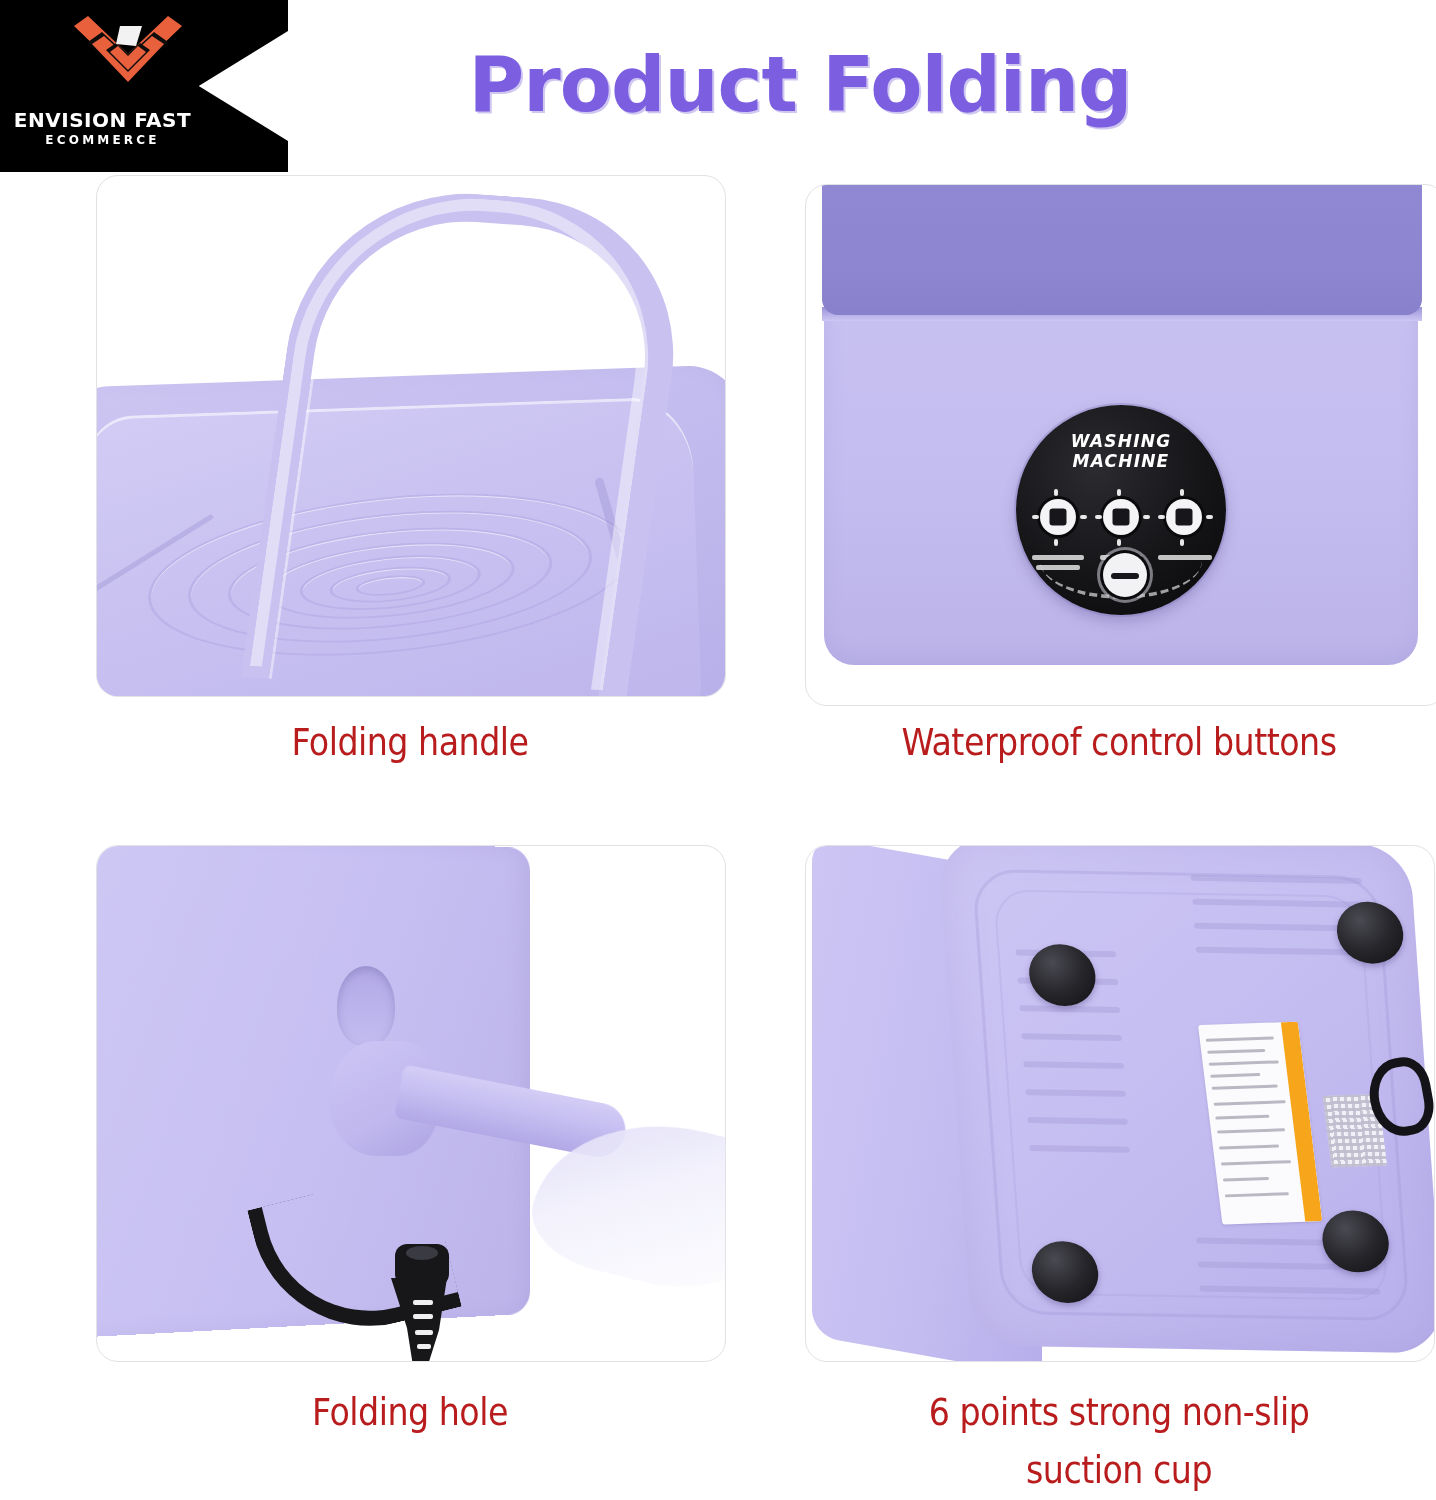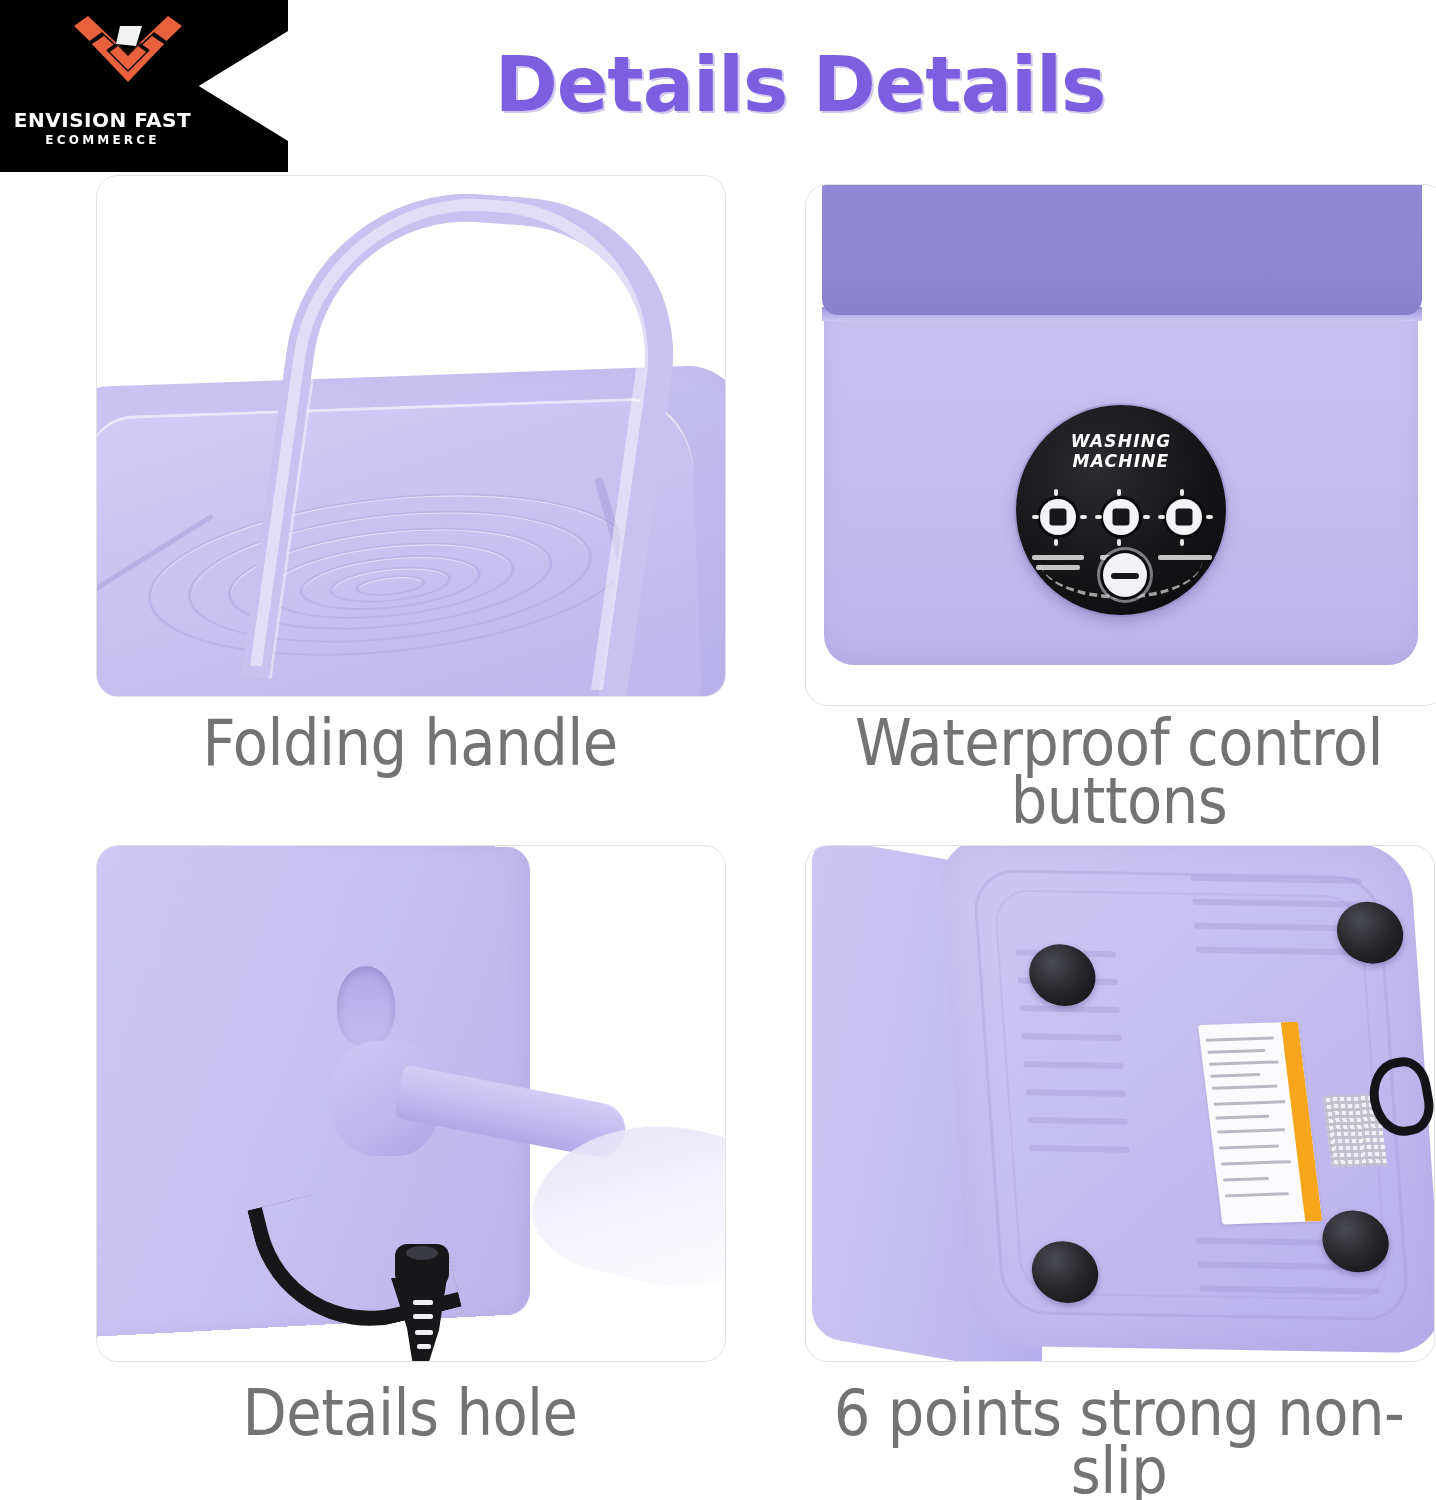--- a/index.html
+++ b/index.html
@@ -81,22 +81,22 @@
   #panel-3 { left: 96px;  top: 845px;  width: 628px;  height: 515px; }
   #panel-4 { left: 805px; top: 845px;  width: 628px;  height: 515px; }
 
   .panel .scene { position: absolute; inset: 0; }
 
   
   .caption {
     position: absolute;
     font-family: "DejaVu Sans Condensed", "Liberation Sans Narrow", "Liberation Sans", sans-serif;
     font-weight: 400;
-    color: #737373;
-    font-size: 64px;
+    color: #b91c1c;
+    font-size: 37px;
     line-height: 58px;
     letter-spacing: -0.5px;
     white-space: pre-line;
   }
   #caption-1 { left: 96px;  top: 714px;  width: 628px; text-align: center; }
   #caption-2 { left: 793px; top: 714px;  width: 652px; text-align: center; }
   #caption-3 { left: 96px;  top: 1384px; width: 628px; text-align: center; }
   #caption-4 { left: 805px; top: 1384px; width: 628px; text-align: center; }
 
   
@@ -399,21 +399,21 @@
     <polygon points="14,26 28,16 54,40 80,16 94,26 54,64" fill="#0d0d0d"></polygon>
     <polygon points="18,28 30,20 54,42 78,20 90,28 54,66" fill="#e8603c"></polygon>
     <polygon points="32,34 42,27 54,38 66,27 76,34 54,56" fill="#0d0d0d"></polygon>
     <polygon points="36,36 44,30 54,40 64,30 72,36 54,54" fill="#e8603c"></polygon>
     <polygon points="46,10 68,10 62,30 42,28" fill="#f2f2f2"></polygon>
   </svg>
   <div class="brand-name">ENVISION FAST</div>
   <div class="brand-sub">ECOMMERCE</div>
 </div>
 
-<div id="page-title">Details Details</div>
+<div id="page-title">Product Folding</div>
 
 <div class="panel" id="panel-1">
   <div class="scene">
     <div class="p1-lid">
       <div class="p1-lid-top">
         <div class="ring" style="left:60px;  top:30px;  width:480px; height:270px;"></div>
         <div class="ring" style="left:100px; top:58px;  width:400px; height:218px;"></div>
         <div class="ring" style="left:140px; top:86px;  width:320px; height:166px;"></div>
         <div class="ring" style="left:178px; top:110px; width:244px; height:122px;"></div>
         <div class="ring" style="left:212px; top:130px; width:176px; height:86px;"></div>
@@ -480,21 +480,21 @@
       <path d="M30 0 h30 a12 12 0 0 1 12 12 v18 a12 12 0 0 1 -12 12 h-30 a12 12 0 0 1 -12 -12 v-18 a12 12 0 0 1 12 -12 z" fill="#17171a"></path>
       <ellipse cx="45" cy="9" rx="16" ry="7" fill="#3a3a42"></ellipse>
       <path d="M14 34 L70 34 L62 86 L50 124 L36 122 L30 84 Z" fill="#17171a"></path>
       <rect x="36" y="56" width="20" height="5" rx="2" fill="#f0f0f2"></rect>
       <rect x="36" y="70" width="20" height="5" rx="2" fill="#f0f0f2"></rect>
       <rect x="38" y="86" width="18" height="5" rx="2" fill="#f0f0f2"></rect>
       <rect x="40" y="100" width="14" height="5" rx="2" fill="#f0f0f2"></rect>
     </svg>
   </div>
 </div>
-<div class="caption" id="caption-3">Details hole</div>
+<div class="caption" id="caption-3">Folding hole</div>
 
 <div class="panel" id="panel-4">
   <div class="scene">
     <div class="p4-side"></div>
     <div class="p4-base">
       <div class="p4-inner"></div>
       <div class="p4-inner2"></div>
       <div class="p4-rib" style="left:70px;  top:112px; width:100px;"></div>
       <div class="p4-rib" style="left:70px;  top:140px; width:100px;"></div>
       <div class="p4-rib" style="left:70px;  top:168px; width:100px;"></div>

